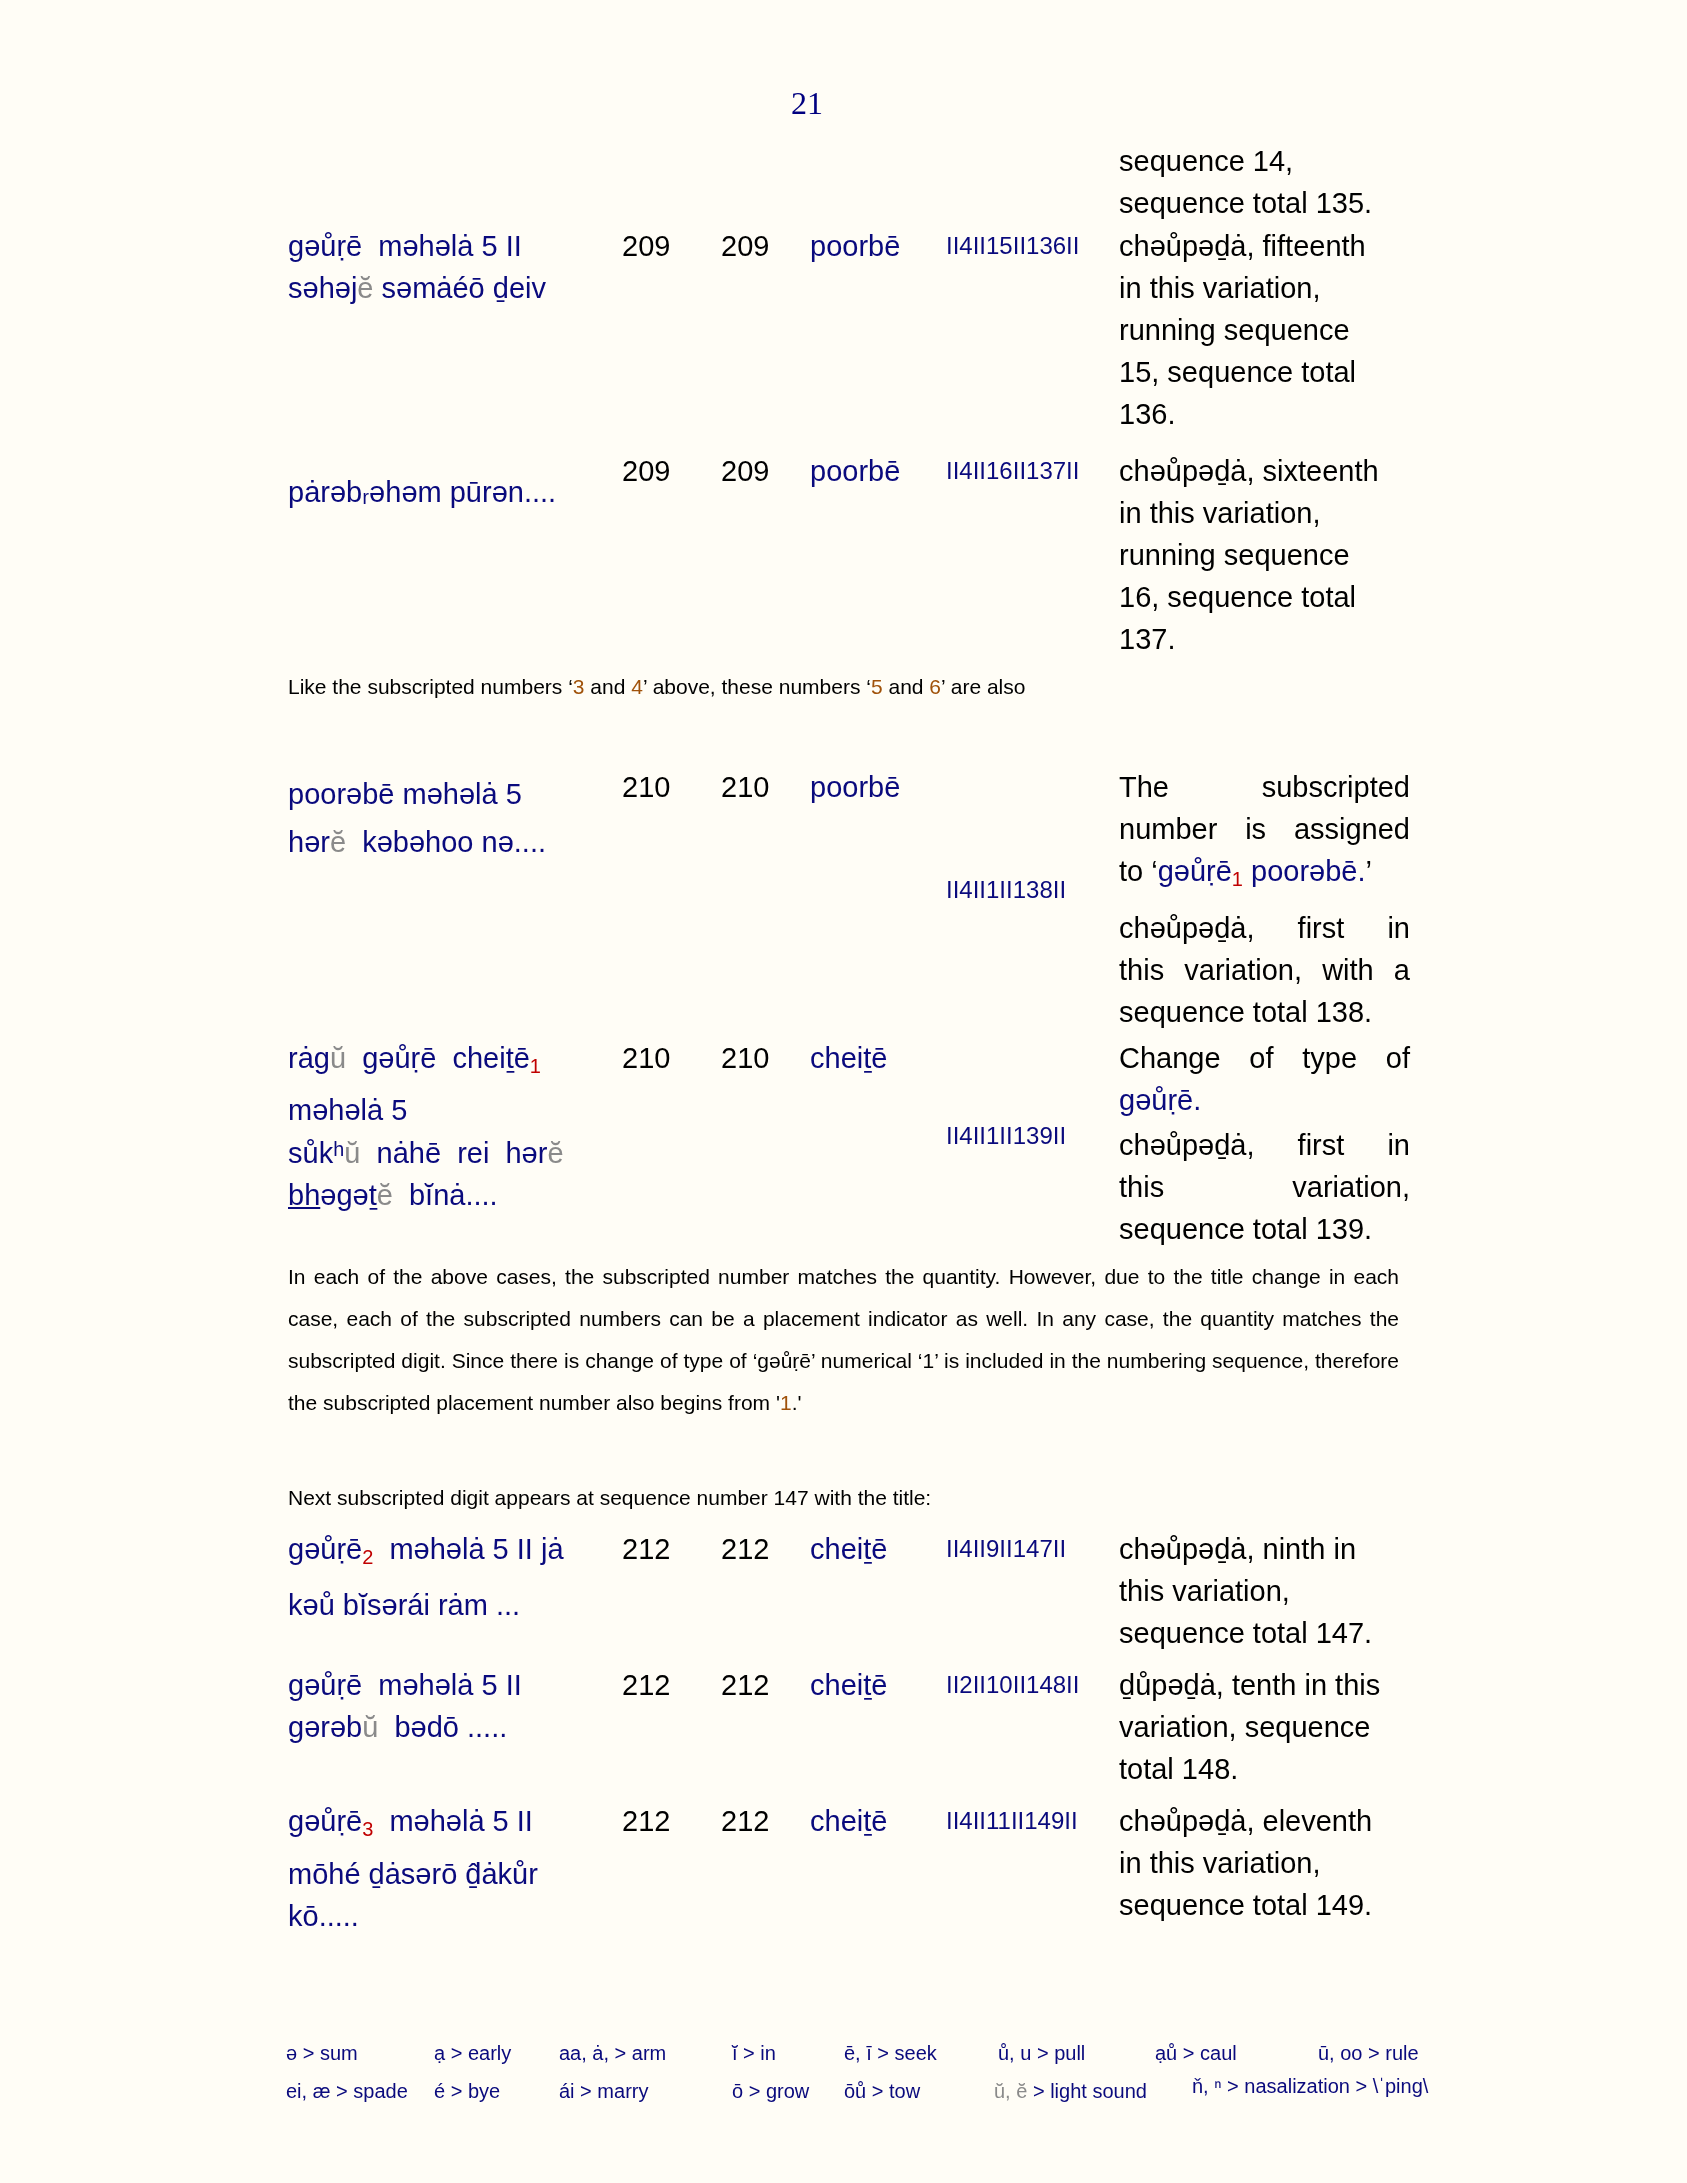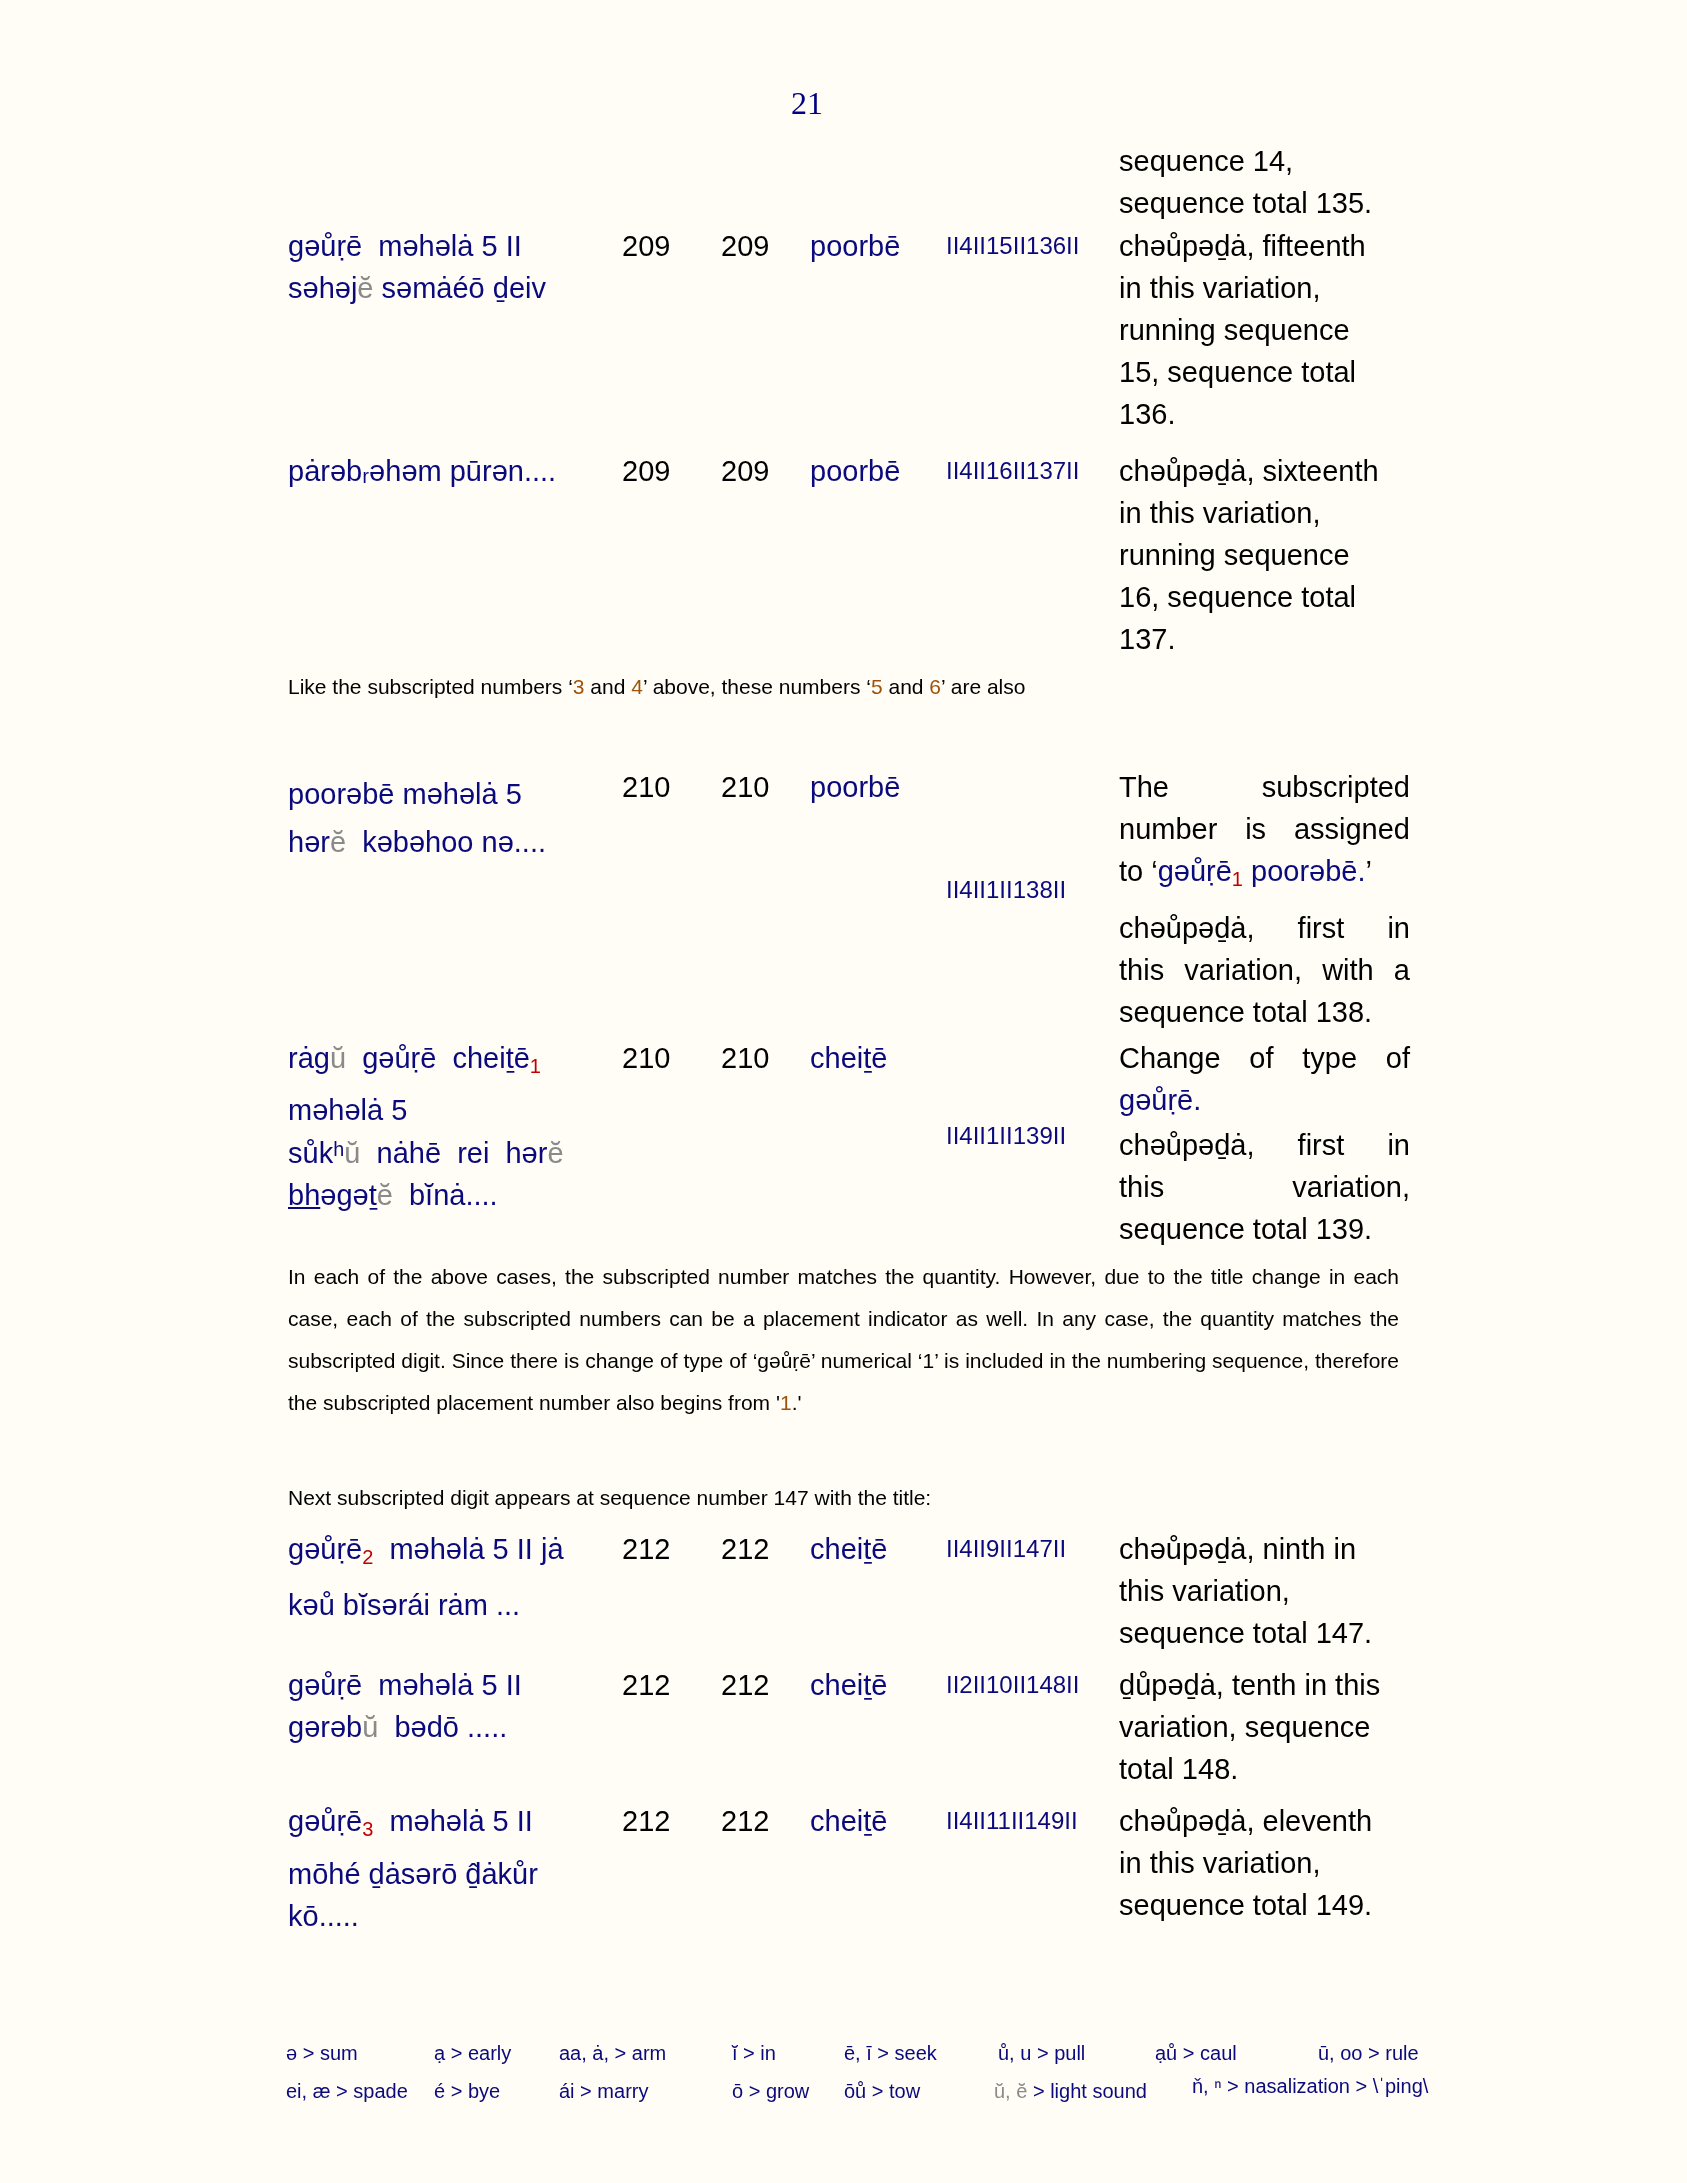--- a/index.html
+++ b/index.html
@@ -60,21 +60,21 @@
     <span class="line">chəůpəḏȧ, fifteenth</span>
     <span class="line">in this variation,</span>
     <span class="line">running sequence</span>
     <span class="line">15, sequence total</span>
     <span class="line">136.</span>
   </div>
 </div>
 
 <div class="entry" style="top:450px;">
   <div class="col-title">
-    <span class="line" style="margin-top:0">pȧrəbᵣəhəm  pūrən....</span>
+    <span class="line" style="margin-top:21px">pȧrəbᵣəhəm  pūrən....</span>
   </div>
   <div class="col-n1">209</div>
   <div class="col-n2">209</div>
   <div class="col-type">poorbē</div>
   <div class="col-code">II4II16II137II</div>
   <div class="col-desc">
     <span class="line">chəůpəḏȧ, sixteenth</span>
     <span class="line">in this variation,</span>
     <span class="line">running sequence</span>
     <span class="line">16, sequence total</span>

